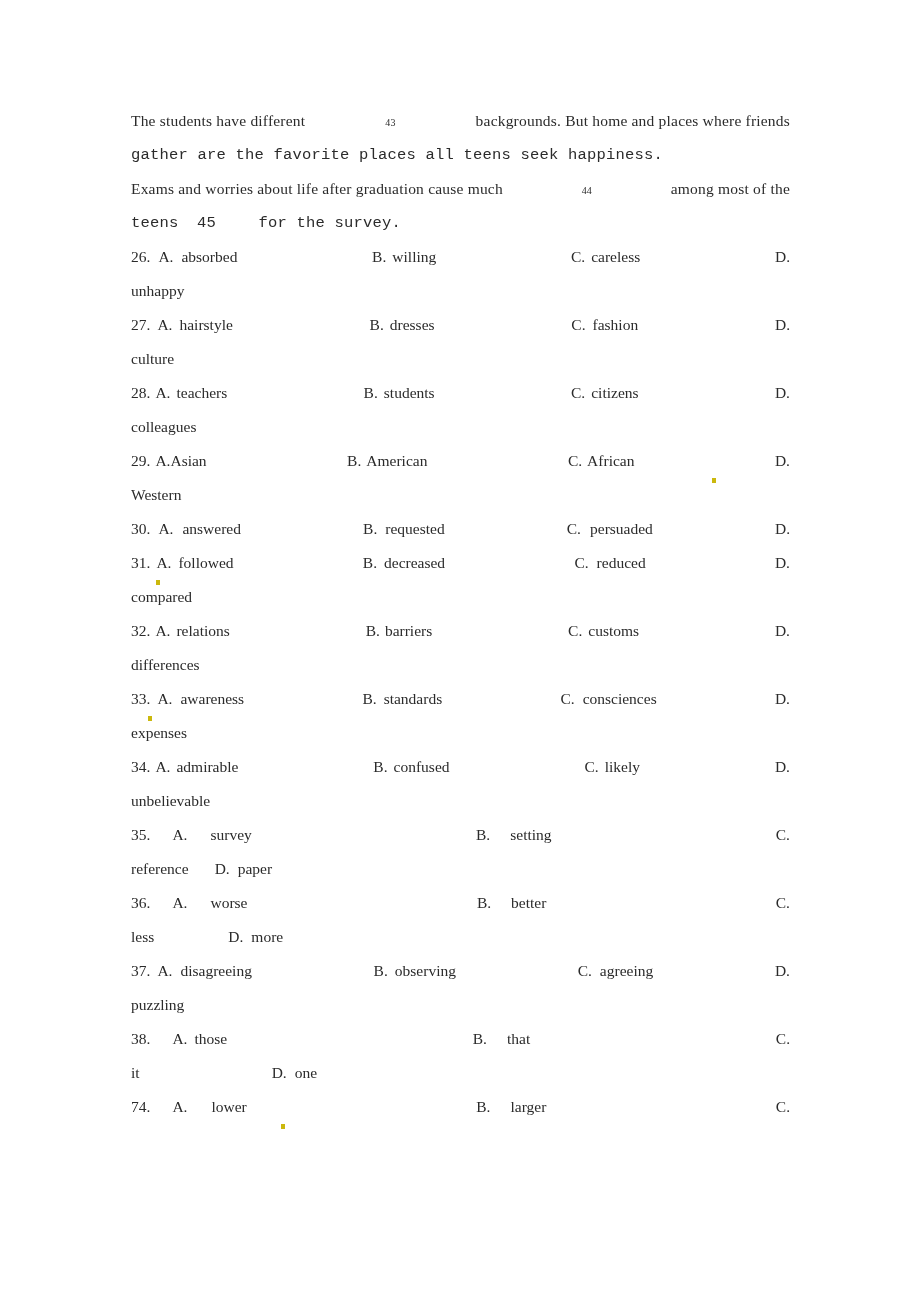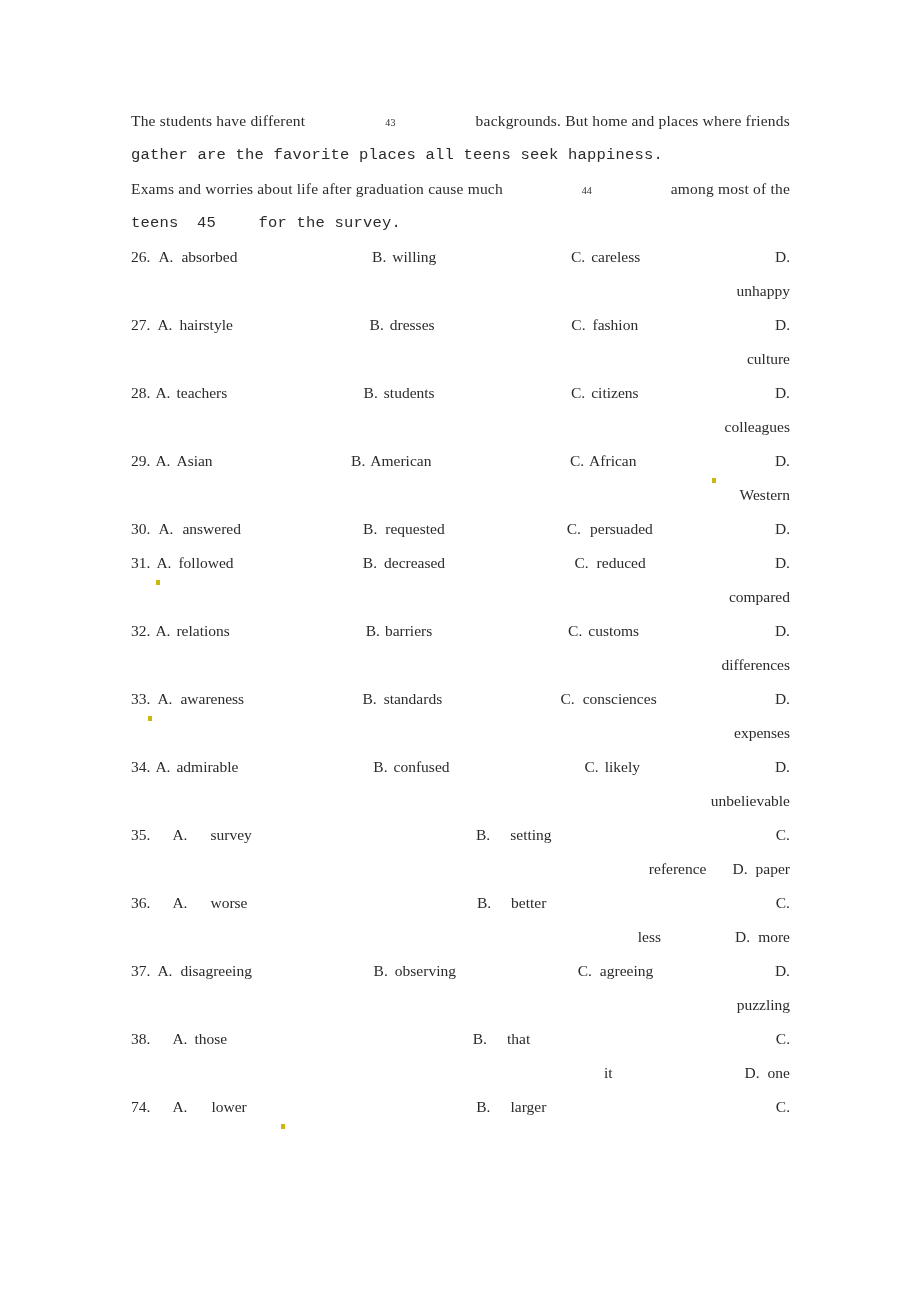--- a/index.html
+++ b/index.html
@@ -80,21 +80,20 @@
     white-space: pre;
   }
   .spacer { flex: 1 1 auto; }
 
   .cont-line {
     width: 659px;
     height: 34px;
     line-height: 34px;
     font-size: 15.5px;
     white-space: pre;
-    text-align: right;
   }
 
   
   .speck {
     position: absolute;
     width: 4px;
     height: 5px;
     background: #c8b400;
     opacity: 0.95;
   }
@@ -168,21 +167,21 @@
       <span class="cell">C.</span>
       <span class="cell" style="margin-left:6px">citizens</span>
       <span class="spacer"></span>
       <span class="cell">D.</span>
     </div>
     <div class="cont-line">colleagues</div>
 
     <div class="q-row">
       <span class="cell q-num">29.</span>
       <span class="cell" style="margin-left:5px">A.</span>
-      <span class="cell" style="margin-left:6px">Asian</span>
+      <span class="cell" style="">Asian</span>
       <span class="spacer"></span>
       <span class="cell" style="margin-right:152px">B.</span>
       <span class="cell" style="margin-left:-147px">American</span>
       <span class="spacer"></span>
       <span class="cell">C.</span>
       <span class="cell" style="margin-left:5px">African</span>
       <span class="spacer"></span>
       <span class="cell">D.</span>
     </div>
     <div class="cont-line">Western</div>

